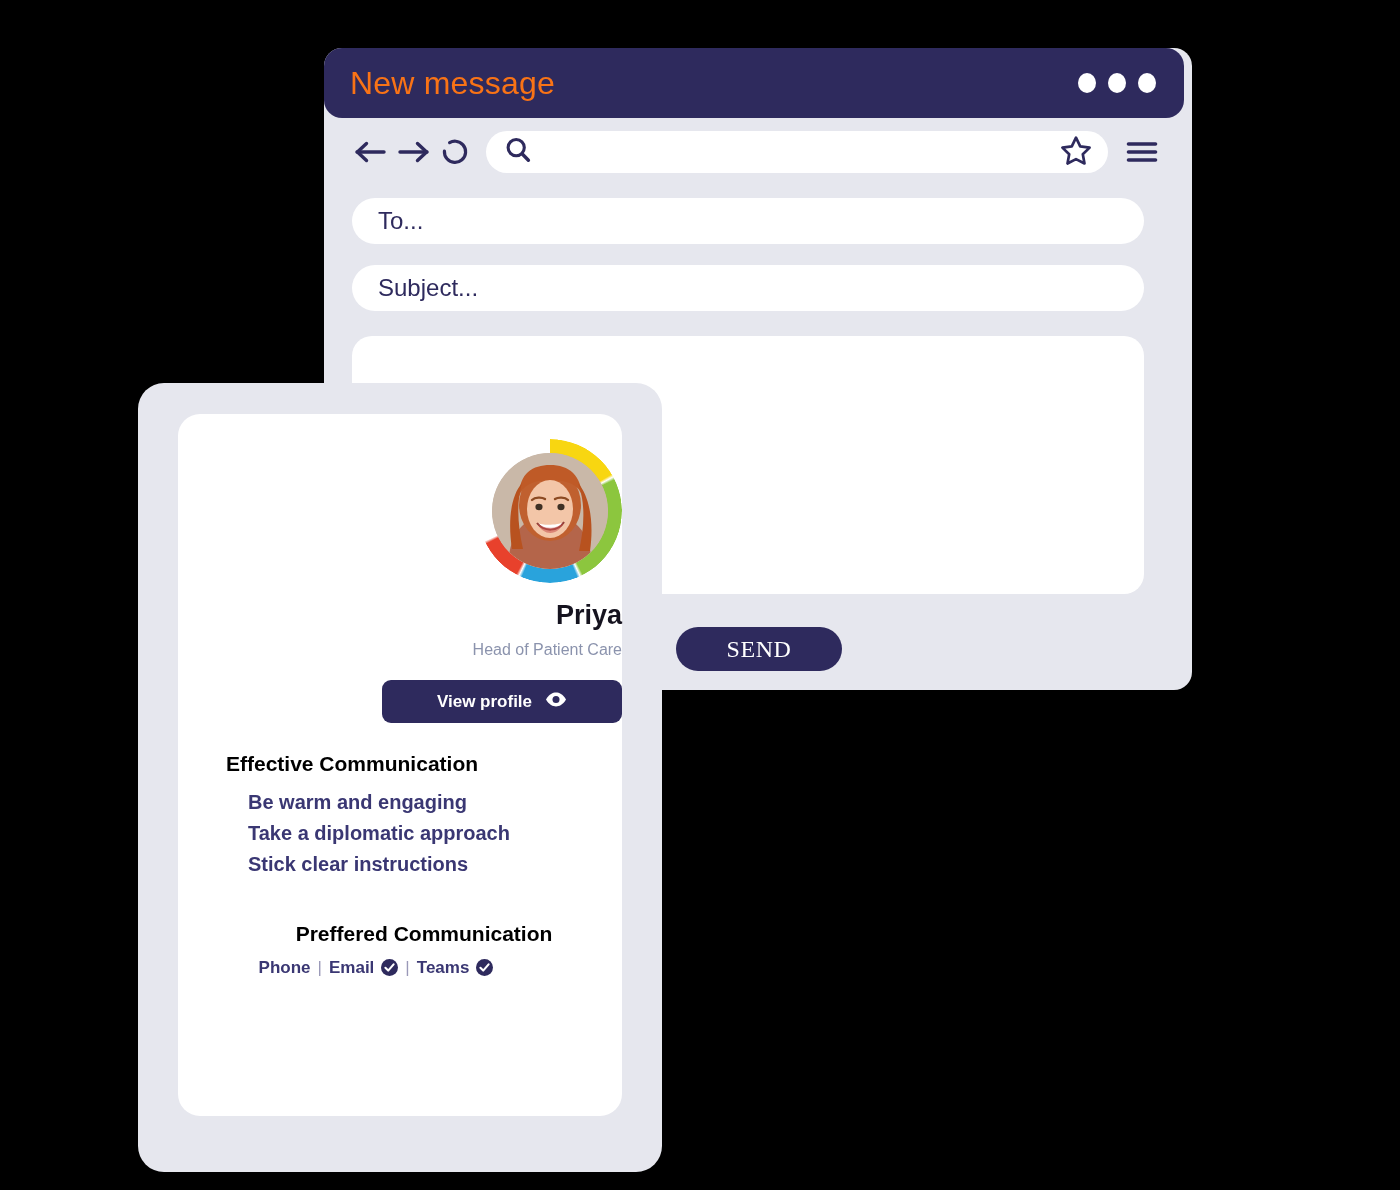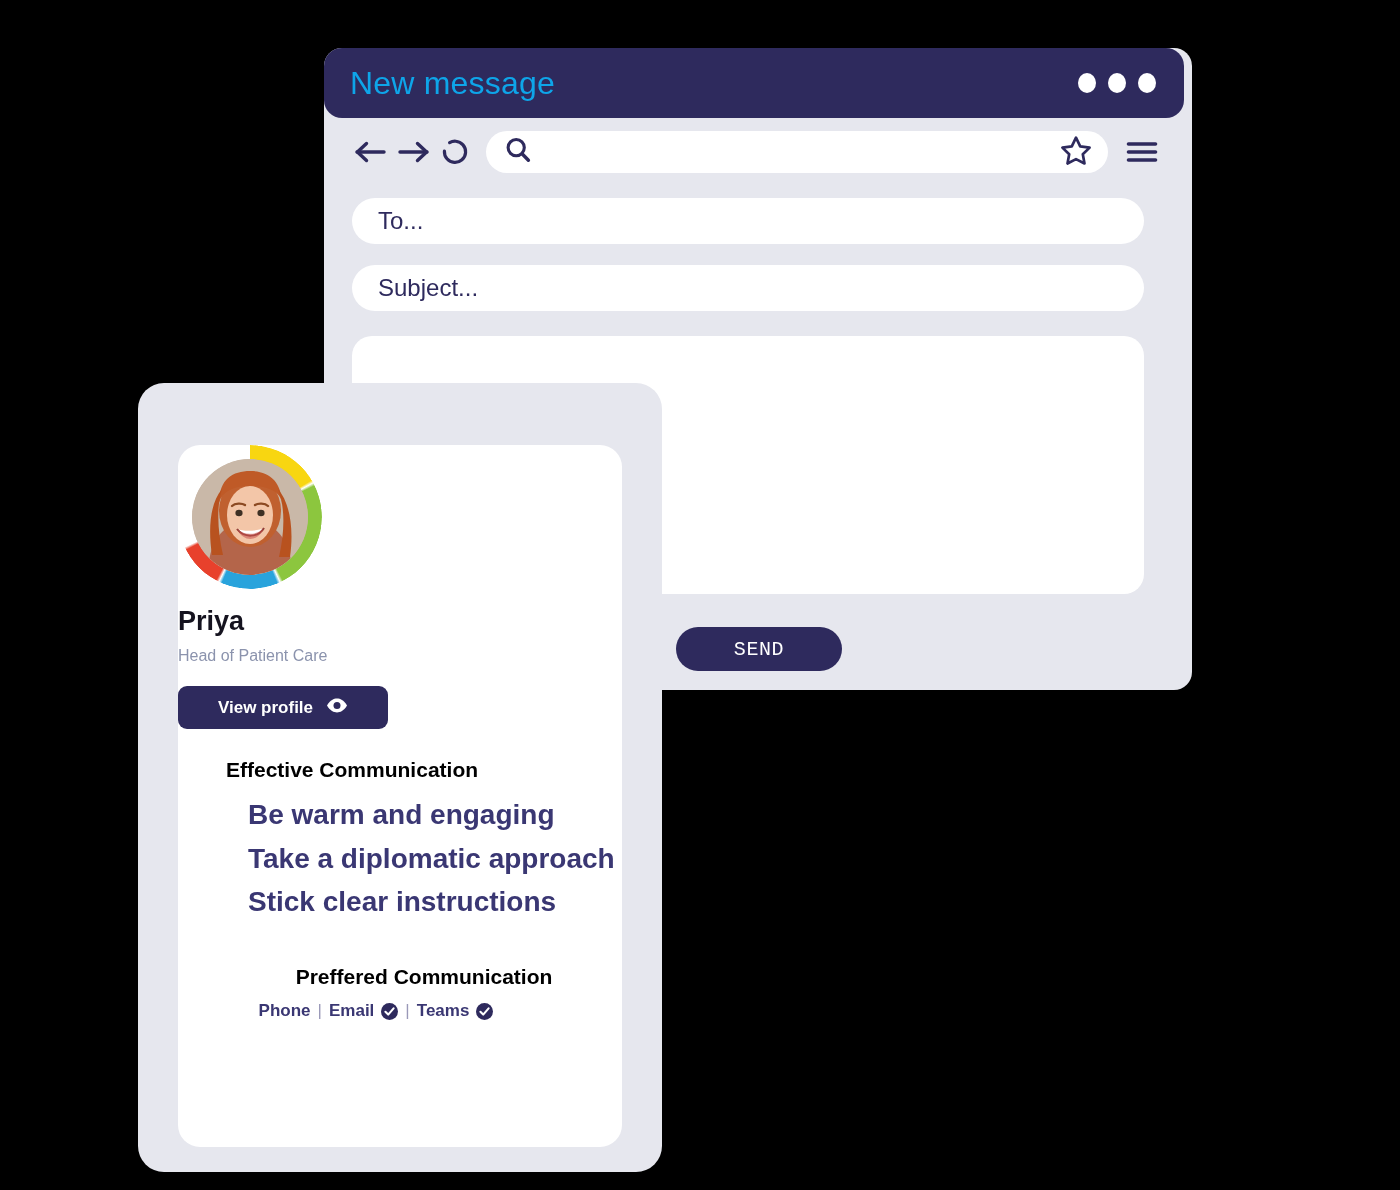--- a/index.html
+++ b/index.html
@@ -38,21 +38,21 @@
     height: 70px;
     background: #2e2a5d;
     border-radius: 18px;
     display: flex;
     align-items: center;
     justify-content: space-between;
     padding: 0 28px 0 26px;
   }
 
   #compose-title {
-    color: #0ea5e9;
+    color: #f97316;
     font-size: 32px;
     font-weight: 400;
     letter-spacing: 0.2px;
     line-height: 1;
   }
 
   #window-dots { display: flex; gap: 12px; align-items: center; }
   .wdot {
     width: 18px; height: 20px;
     background: #ffffff;
@@ -144,48 +144,49 @@
   #send-button {
     position: absolute;
     left: 352px;
     top: 579px;
     width: 166px;
     height: 44px;
     background: #2e2a5d;
     color: #ffffff;
     border: none;
     border-radius: 22px;
-    font-family: Liberation Mono, monospace;
-    font-size: 20px;
+    font-family: Liberation Serif, serif;
+    font-size: 24px;
     letter-spacing: 0.6px;
     cursor: pointer;
   }
 
   
   #profile-card-outer {
     position: absolute;
     left: 138px;
     top: 383px;
     width: 524px;
     height: 789px;
     background: #e6e7ee;
     border-radius: 26px;
   }
 
   #profile-card-inner {
     position: absolute;
     left: 40px;
-    top: 62px;
+    top: 31px;
     width: 444px;
     height: 702px;
     background: #ffffff;
     border-radius: 22px;
     display: flex;
     flex-direction: column;
-    align-items: flex-start;
+    align-items: flex-end;
+    padding-top: 25px;
   }
 
   
   #avatar-wrap {
     position: relative;
     width: 144px;
     height: 144px;
   }
   #avatar-ring {
     position: absolute;
@@ -212,21 +213,21 @@
   #profile-role {
     margin-top: 13px;
     font-size: 16px;
     font-weight: 400;
     color: #8b93ad;
     line-height: 1;
   }
 
   #view-profile-button {
     margin-top: 22px;
-    width: 210px;
+    width: 240px;
     height: 43px;
     background: #2e2a5d;
     border: none;
     border-radius: 9px;
     color: #ffffff;
     font-family: "Liberation Sans", sans-serif;
     font-size: 17px;
     font-weight: bold;
     display: flex;
     align-items: center;
@@ -241,21 +242,21 @@
   #sec-preferred { margin-top: 21px; }
 
   .comm-heading {
     font-size: 21px;
     font-weight: bold;
     color: #000000;
     line-height: 1;
   }
   .comm-list { list-style: none; margin-top: 13px; padding-left: 22px; }
   .comm-list li {
-    font-size: 28px;
+    font-size: 20px;
     font-weight: bold;
     color: #3a3773;
     line-height: 1.56;
   }
 
   #preferred-row {
     margin-top: 14px;
     display: flex;
     align-items: center;
     justify-content: center;

